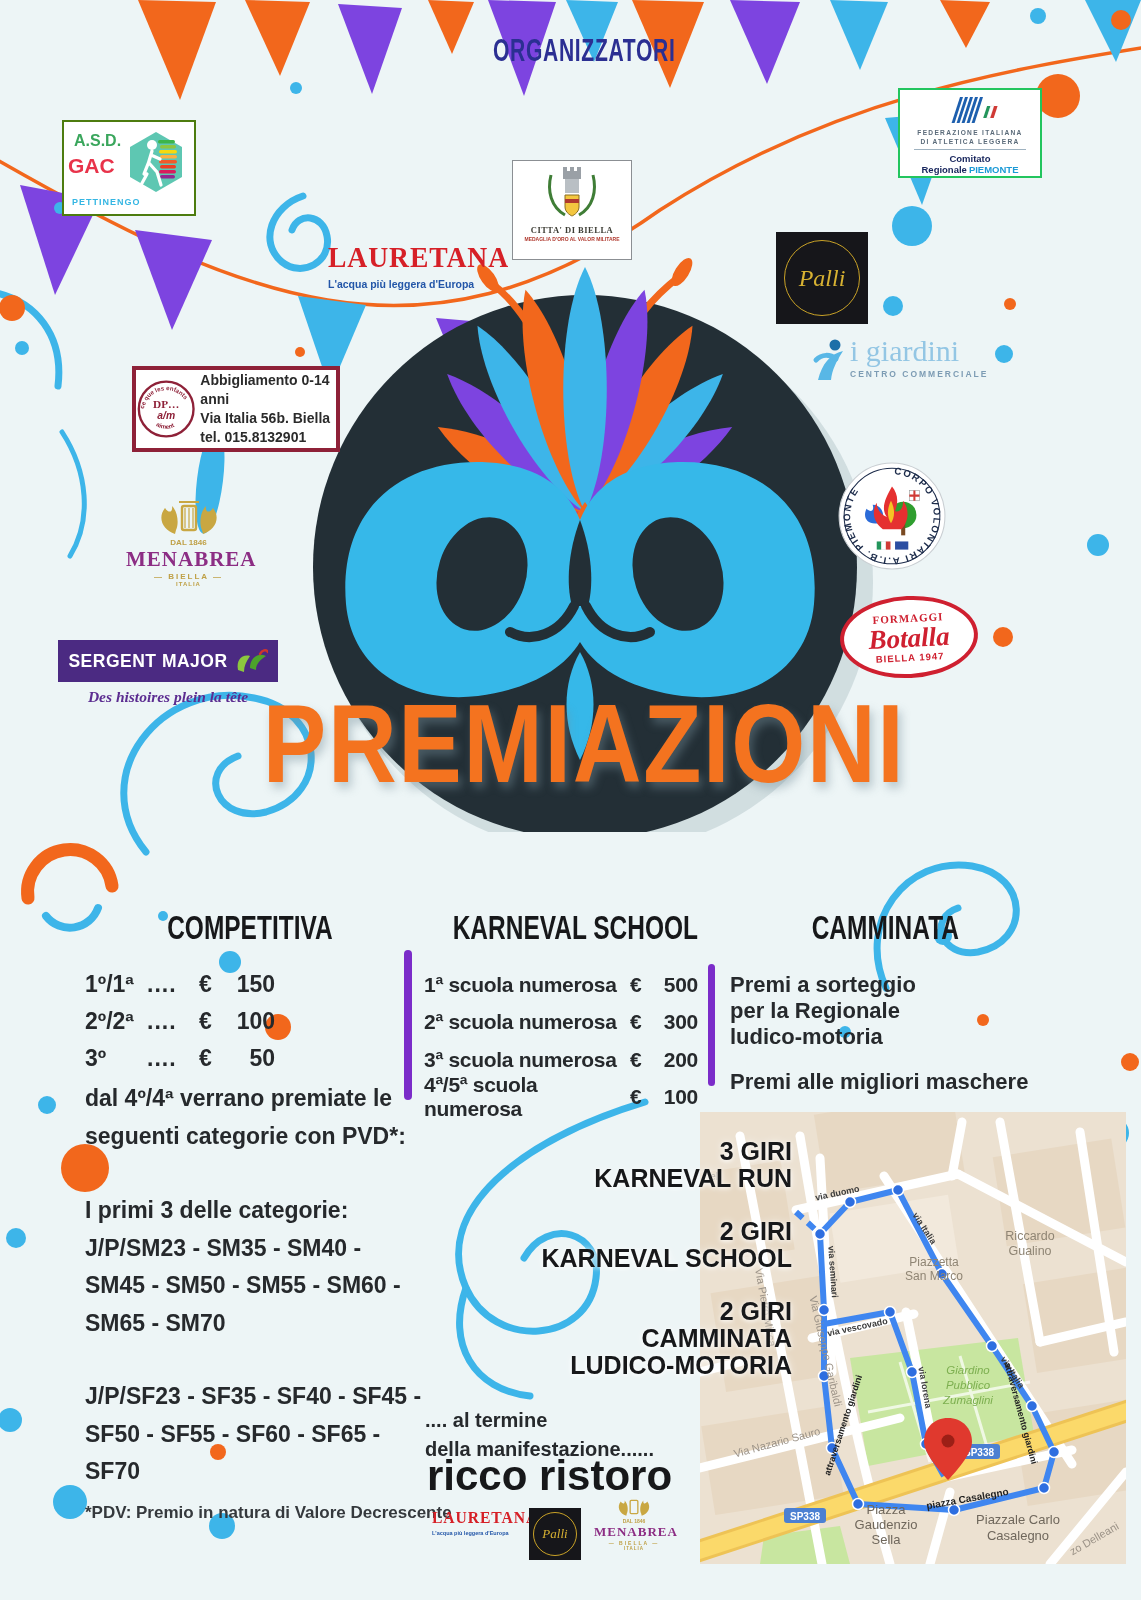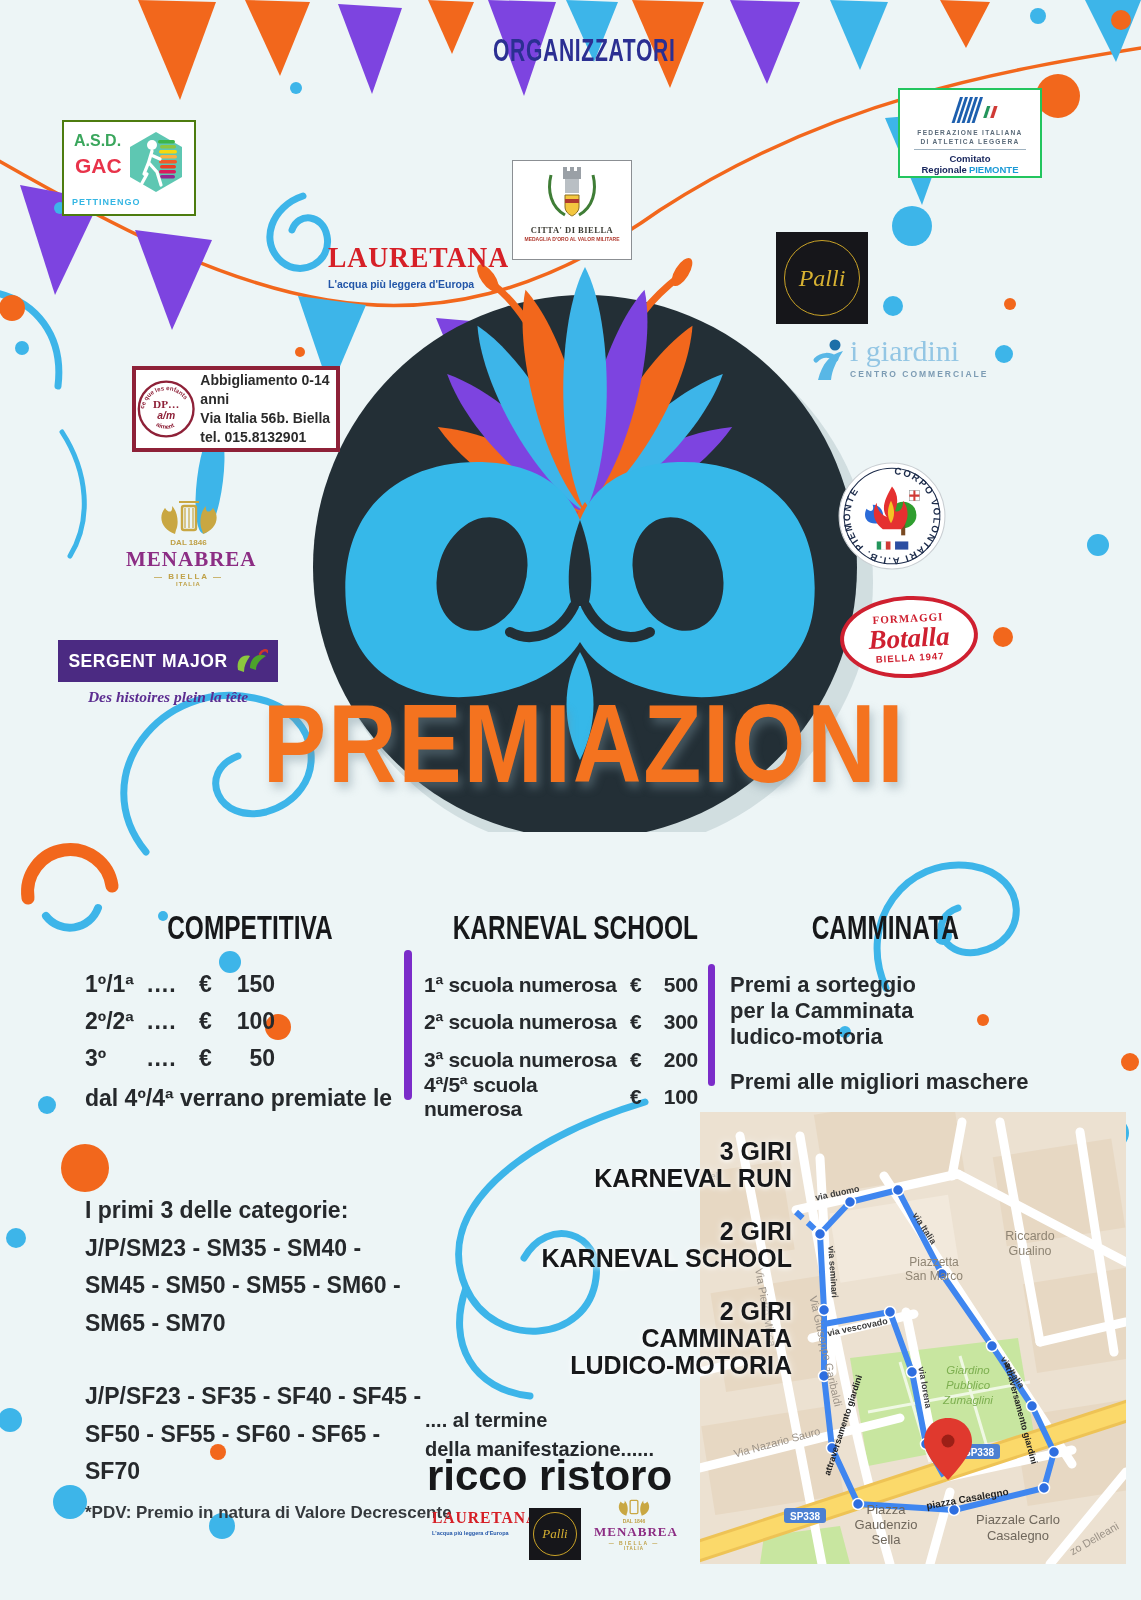--- a/index.html
+++ b/index.html
@@ -13,21 +13,21 @@
   .organizzatori span{display:inline-block;font-size:31px;font-weight:800;color:#2b2f92;
       letter-spacing:1px;transform:scaleX(.68);}
 
   
   .deco{position:absolute;left:0;top:0;z-index:0;}
 
   
   .logo{position:absolute;z-index:2;}
   .gac{left:62px;top:80px;width:130px;height:92px;background:#fff;border:2px solid #4d7c0f;margin-top:40px;}
   .gac-asd{position:absolute;left:10px;top:10px;font-size:16px;font-weight:800;color:#3aa65c;}
-  .gac-gac{position:absolute;left:11px;top:32px;font-size:21px;font-weight:800;color:#e8334a;}
+  .gac-gac{position:absolute;left:4px;top:32px;font-size:21px;font-weight:800;color:#e8334a;}
   .gac-pet{position:absolute;left:8px;bottom:7px;font-size:9px;font-weight:800;color:#35b6e3;letter-spacing:1px;}
   .gac-hex{position:absolute;right:6px;top:8px;}
 
   .fidal{left:898px;top:88px;width:140px;height:86px;background:#fff;border:2px solid #22c55e;text-align:center;}
   .fidal-mark{margin:4px auto 0;}
   .fidal-l1{font-size:6.6px;font-weight:700;color:#5b6b7a;letter-spacing:1.3px;line-height:9px;}
   .fidal-div{width:112px;height:1px;background:#9fb2c0;margin:3px auto;}
   .fidal-l3{font-size:9.5px;font-weight:800;color:#17255c;}
   .fidal-pie{color:#1c9ad6;margin-left:2px;}
 
@@ -437,20 +437,21 @@
     </div>
     <div class="cpt-row">
       <span class="pos">3º</span>
         <span class="dts">....</span>
         <span class="eur">€</span>
         <span class="amt">50</span>
     </div>
   </div>
   <div class="cpt-note">
     <div>dal 4º/4ª verrano premiate le</div>
+    <div>seguenti categorie con PVD*:</div>
   </div>
 
   <div class="krn-bar"></div>
   <div class="krn-list">
     <div class="krn-row">
       <span class="lbl">1ª scuola numerosa</span>
         <span class="eur">€</span>
         <span class="amt">500</span>
     </div>
     <div class="krn-row">
@@ -466,21 +467,21 @@
     <div class="krn-row">
       <span class="lbl">4ª/5ª scuola numerosa</span>
         <span class="eur">€</span>
         <span class="amt">100</span>
     </div>
   </div>
 
   <div class="cmn-bar"></div>
   <div class="cmn-block">
     <div>Premi a sorteggio</div>
-    <div>per la Camminata</div>
+    <div>per la Regionale</div>
     <div>ludico-motoria</div>
     <div class="cmn-p2">Premi alle migliori maschere</div>
   </div>
 
   <div class="cat-block cat-m">
     <div>I primi 3 delle categorie:</div>
     <div>J/P/SM23 - SM35 - SM40 -</div>
     <div>SM45 - SM50 - SM55 - SM60 -</div>
     <div>SM65 - SM70</div>
   </div>

